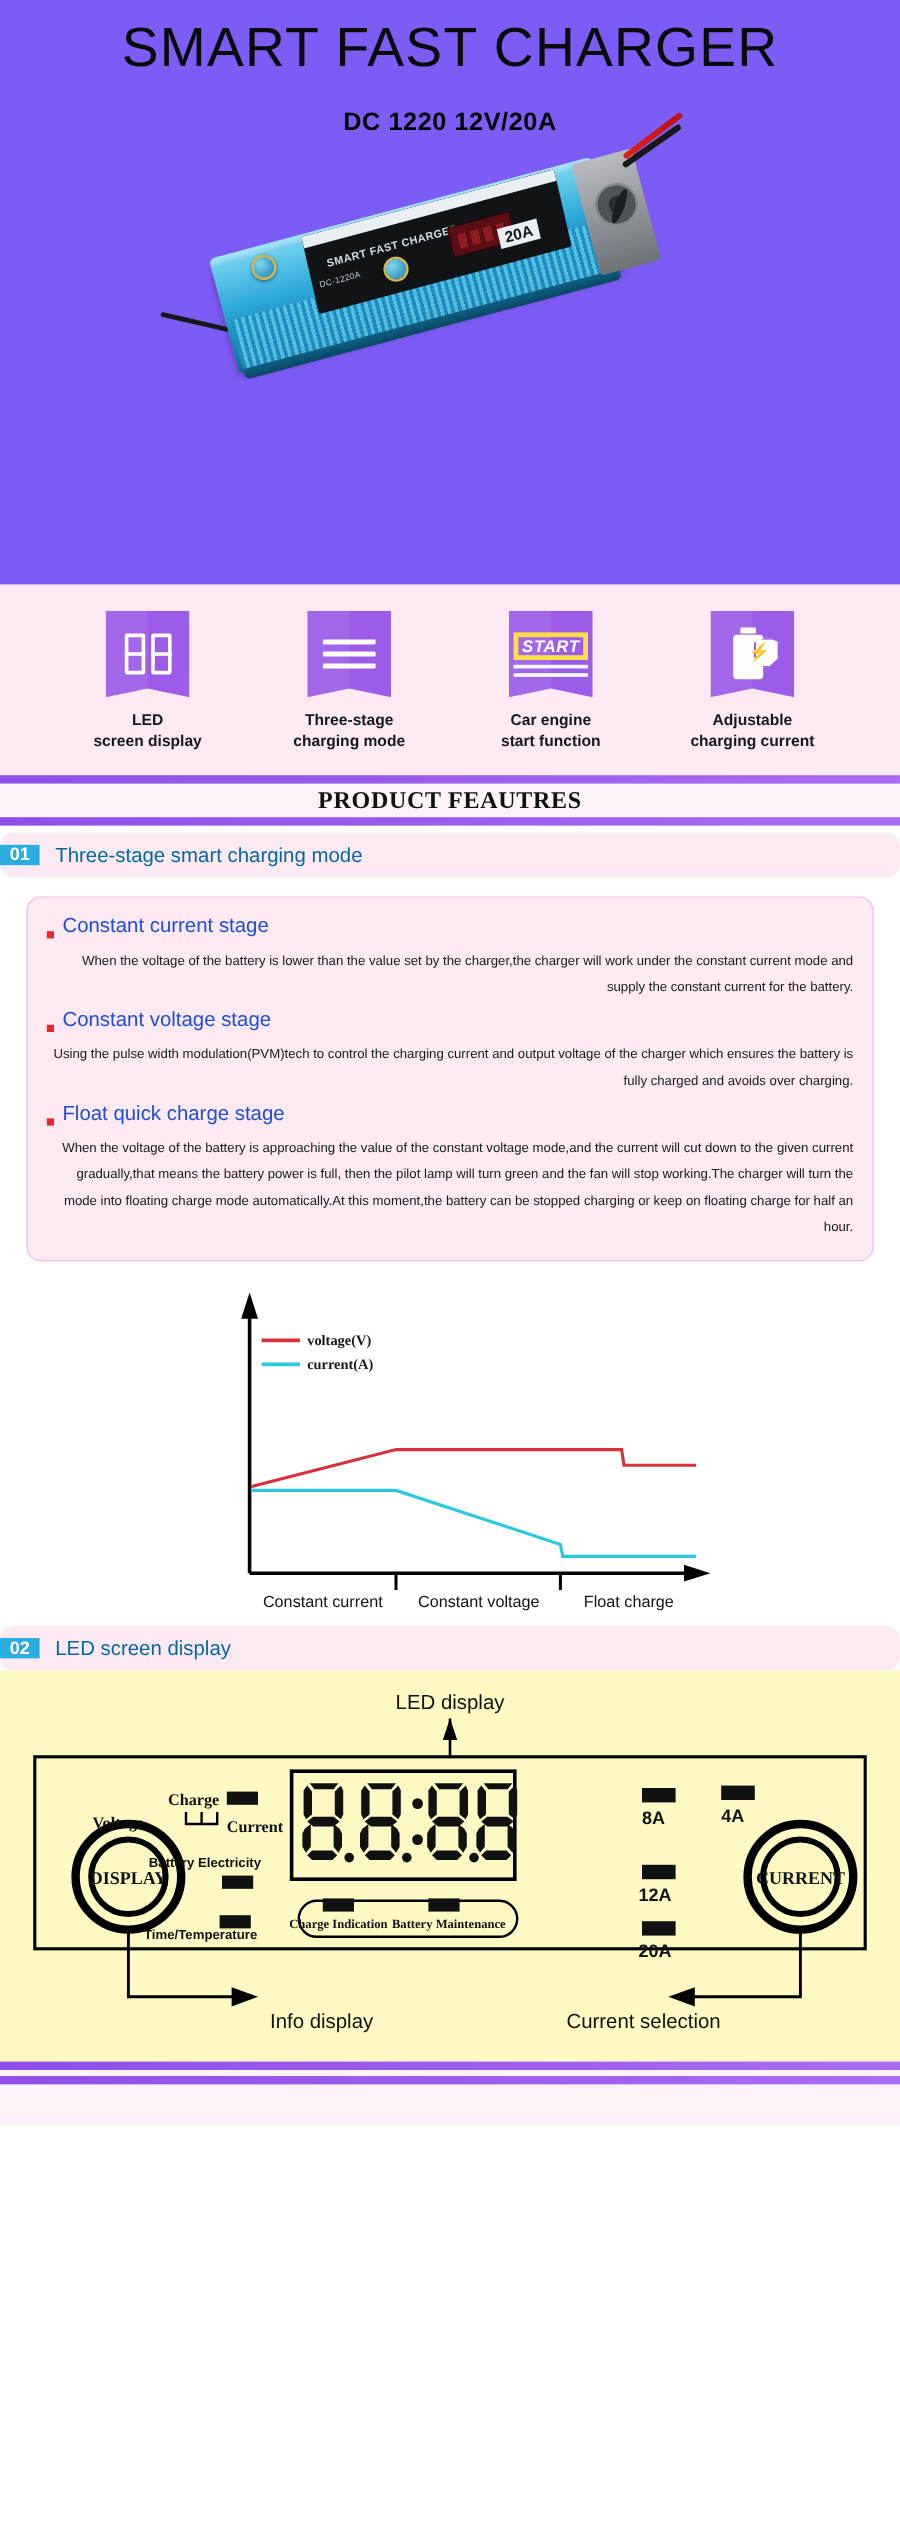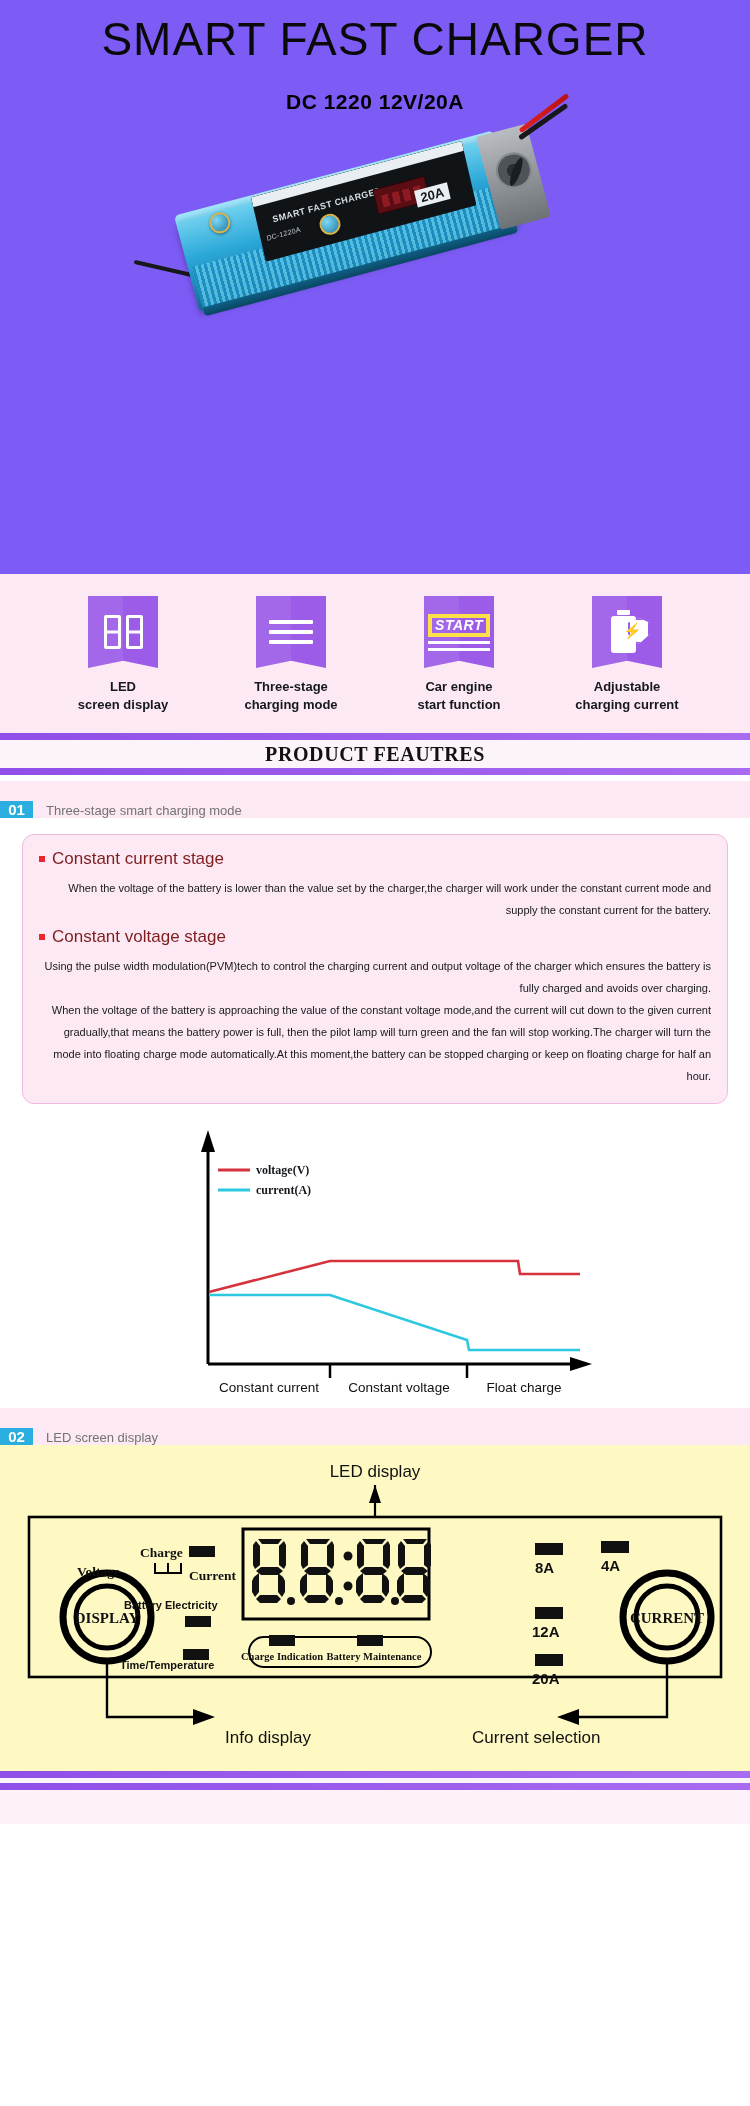--- a/index.html
+++ b/index.html
@@ -8,21 +8,21 @@
     font-family: "Liberation Sans", sans-serif;
     background: #ffffff;
     color: #111;
     -webkit-font-smoothing: antialiased;
   }
   .page { width: 750px; position: relative; overflow: hidden; }
 
   
   .hero {
     background: #7d5cf6;
-    height: 574px;
+    height: 487px;
     position: relative;
     text-align: center;
   }
   .hero-title {
     font-family: "Liberation Sans", sans-serif;
     font-size: 46px;
     font-weight: 400;
     letter-spacing: 1px;
     color: #0a0a0a;
     padding-top: 14px;
@@ -272,56 +272,57 @@
     font-family: "Liberation Serif", serif;
     font-size: 20px;
     font-weight: 700;
     letter-spacing: .6px;
     color: #111;
   }
 
   
   .num-row {
     display: flex;
-    align-items: flex-end;
+    align-items: center;
     background: #fce9f4;
     margin-top: 6px;
     height: 37px;
+    border-radius: 11px;
   }
   .num-badge {
     width: 33px;
     background: #2aaee0;
     color: #fff;
     font-size: 15px;
     font-weight: 700;
     display: flex; align-items: center; justify-content: center;
   }
   .num-title {
     flex: 1;
     display: flex; align-items: center;
     padding-left: 13px;
-    font-size: 13px;
-    color: #737373;
+    font-size: 17px;
+    color: #0369a1;
     font-weight: 400;
   }
 
   
   .card {
     margin: 16px 22px 0;
     background: #fce9f4;
     border: 1px solid #f3b9dd;
     border-radius: 12px;
     padding: 14px 16px 16px;
   }
   .stage-head {
-    color: #7f1d1d;
+    color: #1d4ed8;
     font-size: 17px;
     font-weight: 400;
     margin: 6px 0 8px;
-    display: flex; align-items: center;
+    display: flex; align-items: flex-end;
   }
   .stage-head:first-child { margin-top: 0; }
   .bullet {
     width: 6px; height: 6px;
     background: #e8262b;
     margin-right: 7px;
     display: inline-block;
   }
   .stage-body {
     font-size: 11px;
@@ -461,20 +462,24 @@
       <span>Constant current stage</span>
     </div>
     <p class="stage-body">When the voltage of the battery is lower than the value set by the charger,the charger will work under the constant current mode and supply the constant current for the battery.</p>
 
     <div class="stage-head">
       <span class="bullet"></span>
       <span>Constant voltage stage</span>
     </div>
     <p class="stage-body">Using the pulse width modulation(PVM)tech to control the charging current and output voltage of the charger which ensures the battery is fully charged and avoids over charging.</p>
 
+    <div class="stage-head">
+      <span class="bullet"></span>
+      <span>Float quick charge stage</span>
+    </div>
     <p class="stage-body">When the voltage of the battery is approaching the value of the constant voltage mode,and the current will cut down to the given current gradually,that means the battery power is full, then the pilot lamp will turn green and the fan will stop working.The charger will turn the mode into floating charge mode automatically.At this moment,the battery can be stopped charging or keep on floating charge for half an hour.</p>
 
   </div>
 
   <div class="chart-wrap">
     <svg class="chart-svg" width="470" height="275" viewBox="0 0 470 275">
 
       <line x1="68" y1="28" x2="68" y2="242" stroke="#000" stroke-width="3"></line>
       <polygon points="68,8 61,30 75,30" fill="#000"></polygon>
       <line x1="68" y1="242" x2="438" y2="242" stroke="#000" stroke-width="3"></line>

